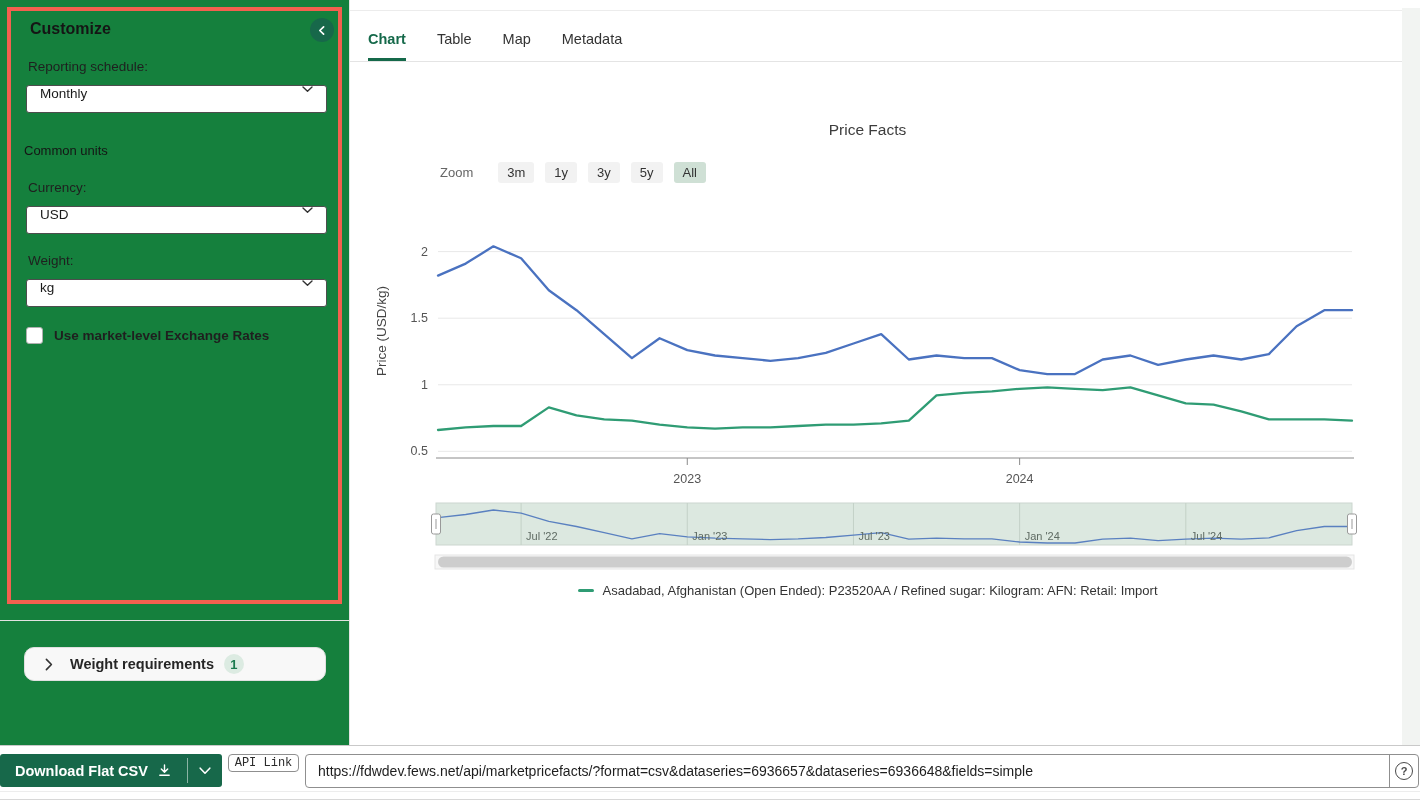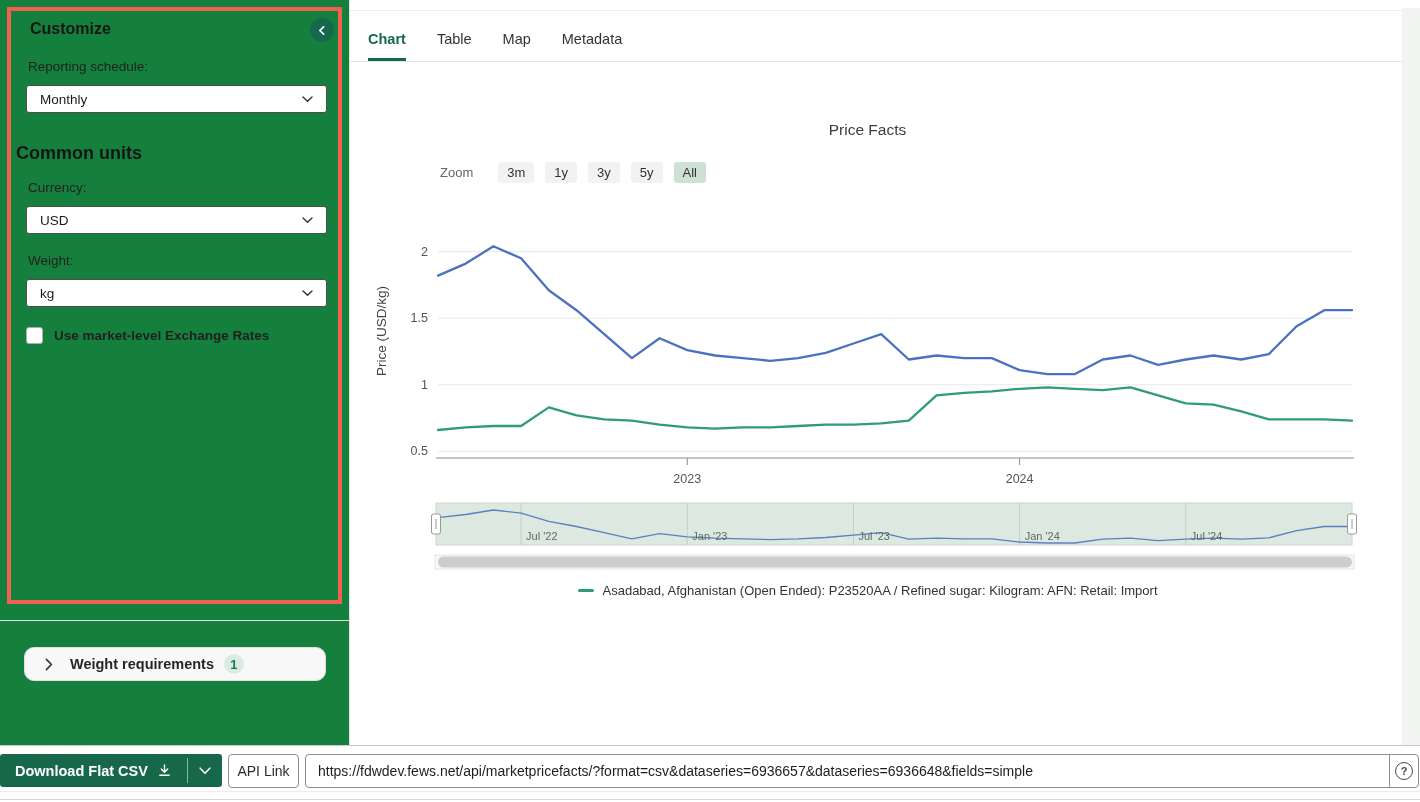--- a/index.html
+++ b/index.html
@@ -10,23 +10,23 @@
   
   #sidebar { position:absolute; left:0; top:0; width:350px; height:745px;
     border-right:1px solid #e4e4e4; background:#15803d; }
   .highlight-box { position:absolute; left:7px; top:7px; width:335px; height:597px;
     border:4px solid #f4604f; pointer-events:none; }
   .sb-heading { position:absolute; left:30px; top:20px; font-size:16px; font-weight:bold; color:#151515; }
   .collapse-btn { position:absolute; left:310px; top:18px; width:24px; height:24px;
     border-radius:50%; background:#17684a; display:flex; align-items:center; justify-content:center; cursor:pointer; }
   .sb-label { position:absolute; left:28px; font-size:13.5px; color:#1f1f1f; }
   .sb-select { position:absolute; left:26px; width:301px; height:28px; border:1px solid #4d4d4d;
-    border-radius:3px; background:#fff; display:flex; align-items:center; justify-content:space-between;
+    border-radius:3px; background:#fff; display:flex; justify-content:space-between;
     padding:0 13px; font-size:13.5px; color:#1a1a1a; cursor:pointer; }
-  .sb-subheading { position:absolute; left:16px; font-size:18px; font-weight:bold; color:#151515; }
+  .sb-subheading { position:absolute; left:24px; font-size:13px; font-weight:normal; color:#151515; }
   .checkbox-row { position:absolute; left:26px; top:327px; display:flex; align-items:center; gap:11px; }
   .checkbox-box { width:17px; height:17px; border:1px solid #afafaf; border-radius:3px; background:#fff; cursor:pointer; }
   .checkbox-label { font-size:13.5px; color:#1f1f1f;font-weight:bold; }
   .sidebar-divider { position:absolute; left:0; top:620px; width:350px; height:1px; background:#e2e2e2; }
   .usage-box { position:absolute; left:24px; top:647px; width:302px; height:34px; background:#f8f8f8;
     border:1px solid #e0e0e0; border-radius:10px; display:flex; align-items:center; padding-left:20px; cursor:pointer; }
   .usage-label { margin-left:17px; font-size:14.5px; font-weight:bold; color:#262626; }
   .usage-badge { margin-left:10px; width:20px; height:20px; border-radius:50%; background:#dcebe2;
     color:#1c7a4f; font-size:13px; font-weight:bold; display:flex; align-items:center; justify-content:center; }
 
@@ -57,22 +57,22 @@
 
   
   #footer { position:absolute; left:0; top:745px; width:1420px; height:57px; background:#fff; border-top:1px solid #c9c9c9; }
   .footer-bottom-line { position:absolute; left:0; top:45px; width:1420px; height:1px; background:#ededed; }
   .page-bottom-line { position:absolute; left:0; top:799px; width:1420px; height:1px; background:#d8d8d8; }
   .dl-split { position:absolute; left:0; top:8px; height:33px; display:flex; background:#17684a; border-radius:3px; overflow:hidden; }
   .dl-main { display:flex; align-items:center; gap:9px; padding:0 15px; cursor:pointer; }
   .dl-label { color:#fff; font-size:14.5px; font-weight:bold; }
   .dl-divider { width:1px; background:rgba(255,255,255,0.5); margin:4px 0; }
   .dl-caret { width:34px; display:flex; align-items:center; justify-content:center; cursor:pointer; }
-  .api-link-box { position:absolute; left:228px; top:8px; width:71px; height:34px; border:1px solid #8f8f8f;
-    border-radius:4px; display:flex; align-items:center; justify-content:center; font-size:14px; color:#2b2b2b; background:#fff; }
+  .api-link-box { position:absolute; left:228px; top:8px; width:71px; height:18px; border:1px solid #8f8f8f;
+    border-radius:4px; display:flex; align-items:center; justify-content:center; font-size:12px; color:#2b2b2b; background:#fff;font-family:Liberation Mono, monospace; }
   .url-box { position:absolute; left:305px; top:8px; width:1114px; height:34px; border:1px solid #8f8f8f;
     border-radius:4px; display:flex; align-items:center; background:#fff; }
   .url-input { flex:1; border:none; outline:none; font-family:"Liberation Sans", sans-serif;
     font-size:14px; color:#1e1e1e; padding:0 12px; white-space:nowrap; overflow:hidden; background:transparent; }
   .help-cell { width:29px; height:100%; border-left:1px solid #8f8f8f; display:flex; align-items:center; justify-content:center; }
   .help-circle { width:18px; height:18px; border-radius:50%; border:1.5px solid #4a4a4a; color:#4a4a4a;
     font-size:11px; font-weight:bold; display:flex; align-items:center; justify-content:center; cursor:pointer; }
 </style>
 </head>
 <body>

